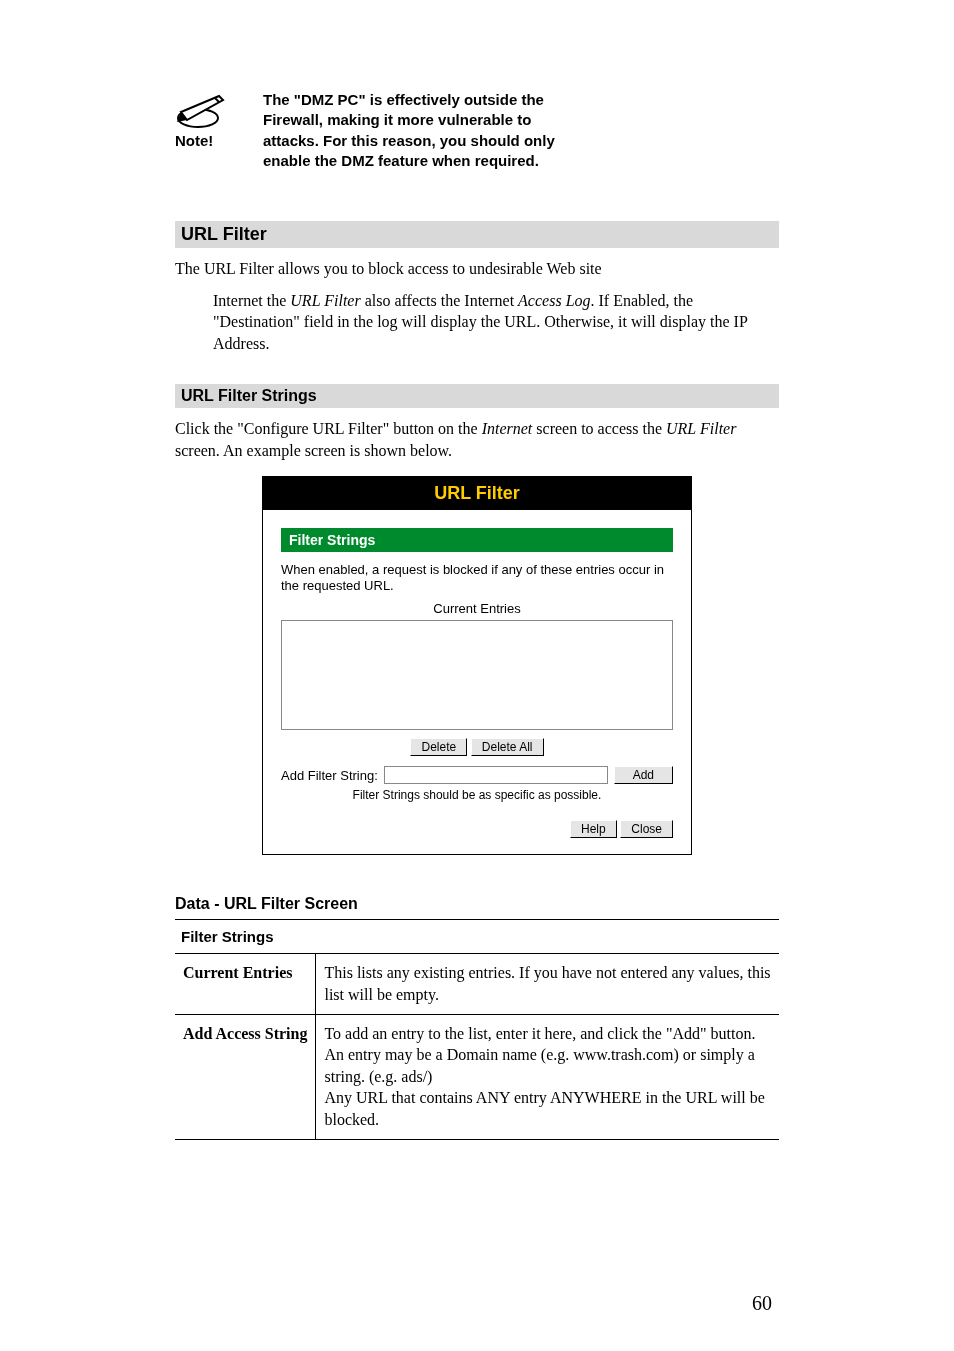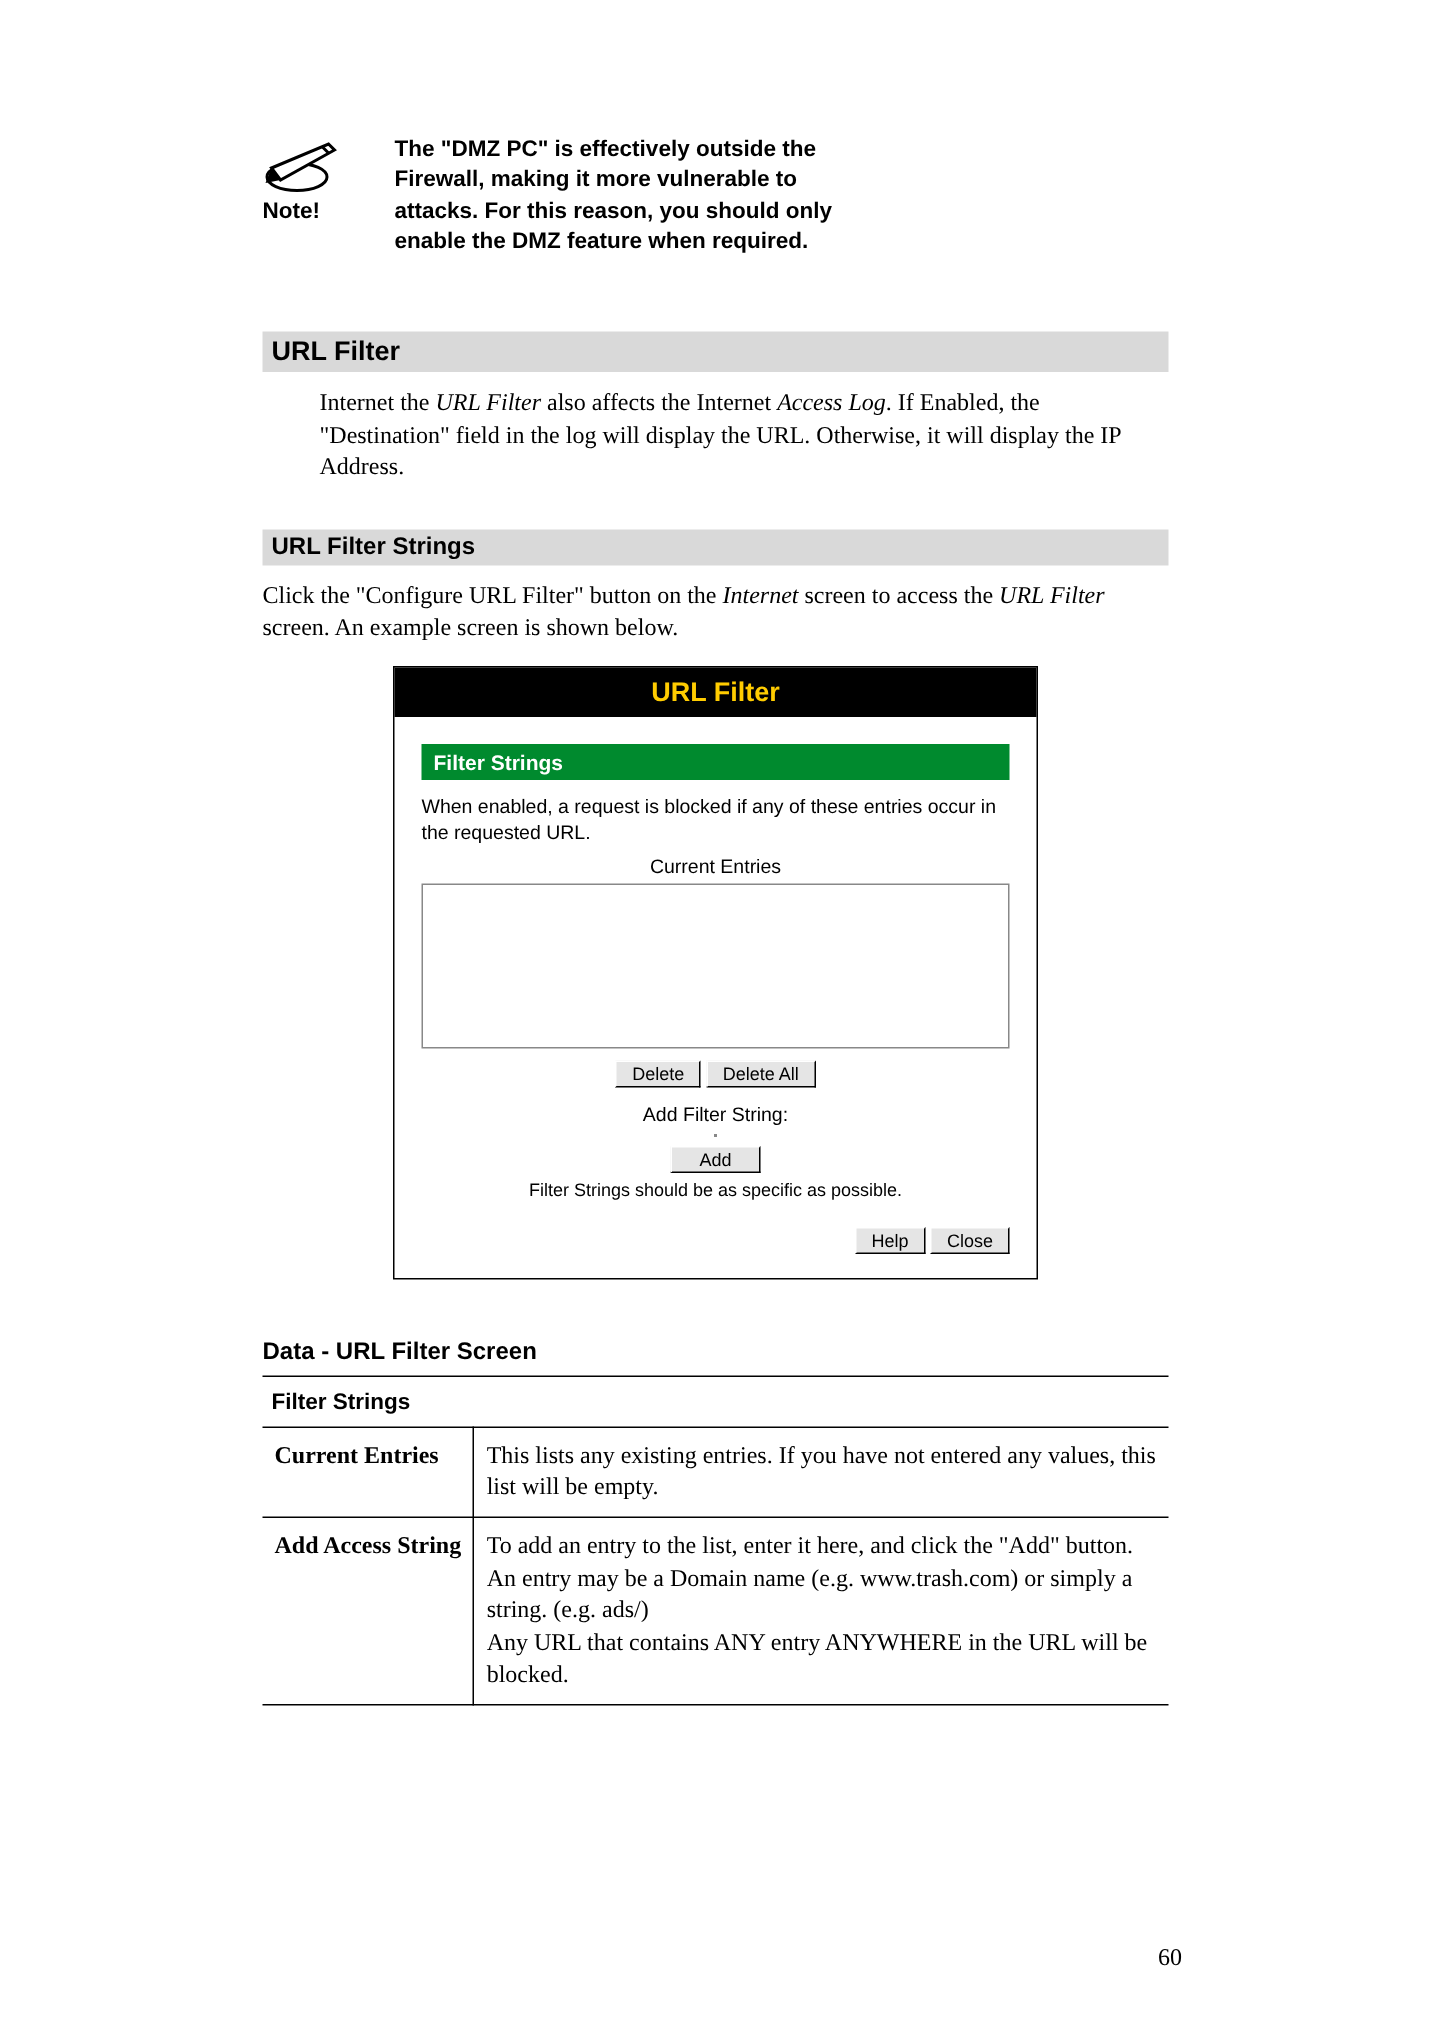--- a/index.html
+++ b/index.html
@@ -115,21 +115,20 @@
       font-size: 12px;
       padding: 1px 10px;
       cursor: default;
     }
     .rs-btn-row { text-align: center; margin-bottom: 10px; }
     .rs-add-row {
       display: flex;
       align-items: center;
       gap: 6px;
       margin-bottom: 4px;
-      flex-direction: column;
     }
     .rs-add-row .lbl { font-size: 13px; white-space: nowrap; }
     .rs-text-input {
       flex: 1;
       border: 1px solid #888;
       height: 18px;
       background: #fff;
     }
     .rs-hint { text-align: center; font-size: 12px; margin-bottom: 18px; }
     .rs-footer-btns { text-align: right; }
@@ -165,22 +164,22 @@
     table.data-table td.key {
       border-right: 1px solid #000;
       font-weight: bold;
       white-space: nowrap;
       width: 140px;
     }
 
     .page-number {
       position: absolute;
       bottom: 36px;
-      right: 166px;
-      font-size: 16px;
+      right: 182px;
+      font-size: 20px;
     }
   </style>
 </head>
 <body>
 
 <div class="page">
 
   <div class="note-row">
     <div class="note-icon-block">
       <svg width="54" height="40" viewBox="0 0 54 40">
@@ -188,20 +187,21 @@
         <path d="M6 22 L44 6 L48 10 L12 30 Z" fill="#fff" stroke="#000" stroke-width="2"></path>
         <path d="M40 8 L44 12" stroke="#000" stroke-width="2"></path>
         <path d="M6 22 L2 32 L12 30 Z" fill="#000"></path>
       </svg>
       <div class="note-icon-label">Note!</div>
     </div>
     <div class="note-text">The "DMZ PC" is effectively outside the Firewall, making it more vulnerable to attacks. For this reason, you should only enable the DMZ feature when required.</div>
   </div>
 
   <div class="section-heading">URL Filter</div>
+  <p class="body-p">The URL Filter allows you to block access to undesirable Web site</p>
   <p class="body-p indent">
     <span>Internet the </span><span class="ital">URL Filter</span><span> also affects the Internet </span><span class="ital">Access Log</span><span>. If Enabled, the "Destination" field in the log will display the URL. Otherwise, it will display the IP Address.</span>
   </p>
 
   <div class="section-heading sub">URL Filter Strings</div>
   <p class="body-p">
     <span>Click the "Configure URL Filter" button on the </span><span class="ital">Internet</span><span> screen to access the </span><span class="ital">URL Filter</span><span> screen. An example screen is shown below.</span>
   </p>
 
   <div class="router-screenshot">

